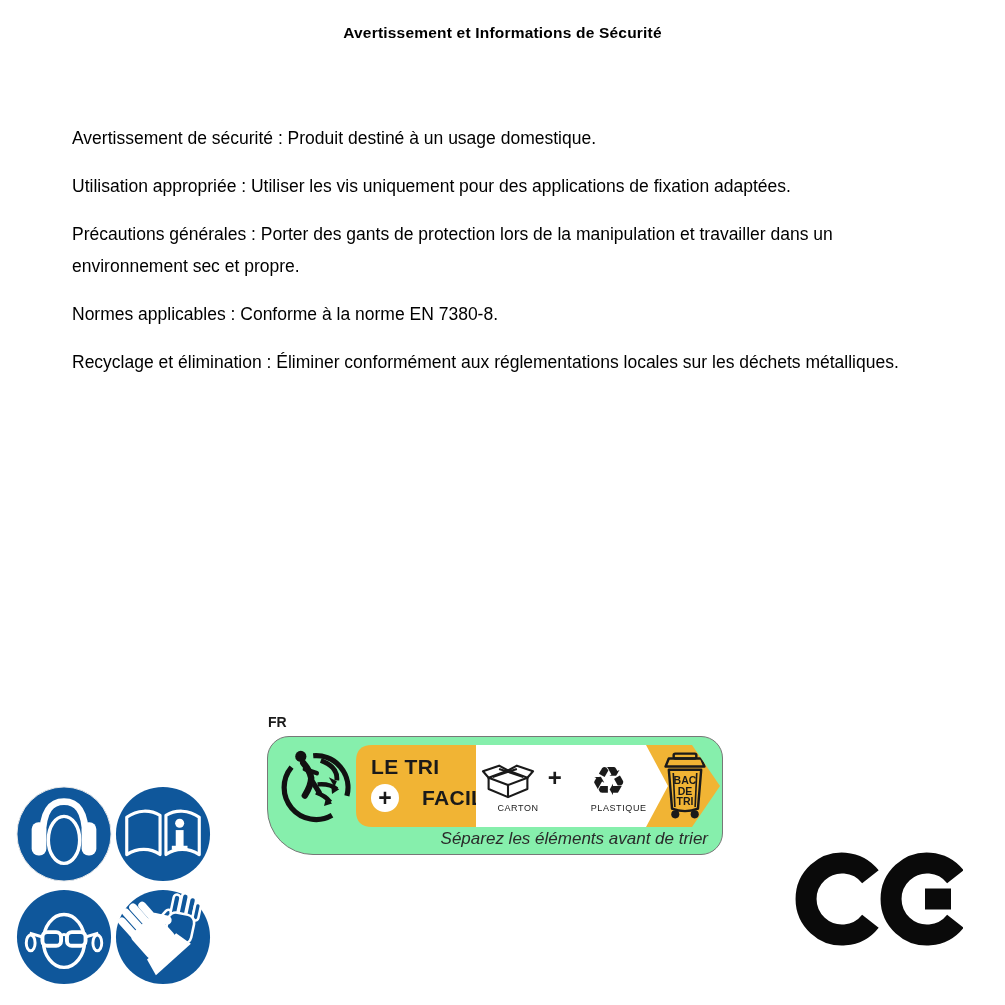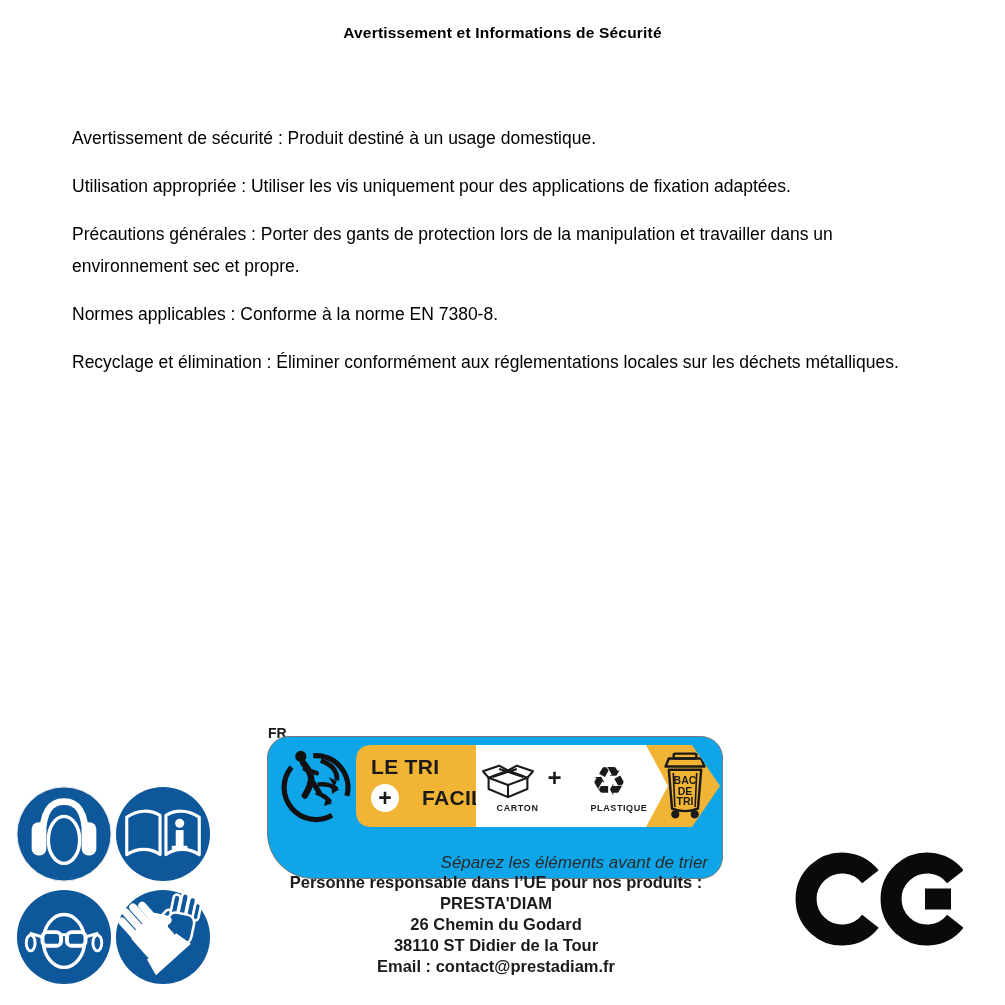--- a/index.html
+++ b/index.html
@@ -6,45 +6,45 @@
   body { background: #fff; font-family: "Liberation Sans", sans-serif; color: #000; }
   .page { position: relative; width: 1005px; height: 1005px; background: #fff; overflow: hidden; }
 
   .doc-title { position: absolute; top: 24px; left: 0; width: 100%; text-align: center;
                font-size: 15.5px; font-weight: bold; letter-spacing: .2px; }
 
   .content { position: absolute; left: 72px; top: 82px; width: 858px; margin-top: 40px; }
   .content p { font-size: 17.5px; line-height: 32px; margin-bottom: 16px; }
 
   
-  .fr-code { position: absolute; left: 268px; top: 714px; font-size: 14px; font-weight: bold; color: #1a1a1a; margin-top: 11px; }
-
-  .label-box { position: absolute; left: 267px; top: 736px; width: 456px; height: 143px;
-               background: #0ea5e9; border: 1px solid #777;
+  .fr-code { position: absolute; left: 268px; top: 714px; font-size: 14px; font-weight: bold; color: #1a1a1a; }
+
+  .label-box { position: absolute; left: 267px; top: 736px; width: 456px; height: 119px;
+               background: #86efac; border: 1px solid #777;
                border-radius: 22px 22px 22px 46px; }
 
   .triman { position: absolute; left: 8px; top: 9px; }
 
   .banner { position: absolute; left: 88px; top: 8px; width: 364px; height: 82px;
             background: #F1B434;
             clip-path: path("M16 0 H336 L364 41 L336 82 H16 Q0 82 0 66 V16 Q0 0 16 0 Z"); }
 
   .tri-words { position: absolute; left: 15px; top: 10px; color: #1a1a1a; }
   .tri-line1 { font-size: 21px; font-weight: bold; letter-spacing: .3px; }
   .tri-row2 { display: flex; align-items: center; margin-top: 5px; }
   .plus-circle { width: 28px; height: 28px; border-radius: 50%; background: #fff;
                  display: flex; align-items: center; justify-content: center;
                  font-size: 23px; font-weight: bold; color: #1a1a1a; margin-right: 6px; line-height: 1; }
   .tri-line2 { font-size: 21px; font-weight: bold; letter-spacing: .3px; margin-left: 17px; }
 
   .white-chevron { position: absolute; left: 120px; top: 0; width: 192px; height: 82px; background: #fff;
                    clip-path: polygon(0 0, calc(100% - 22px) 0, 100% 50%, calc(100% - 22px) 100%, 0 100%);
                    display: flex; align-items: center; justify-content: center; gap: 9px; padding-right: 20px; }
   .material { display: flex; flex-direction: column; align-items: center; }
-  .material-label { font-size: 9px; font-weight: bold; letter-spacing: .6px; color: #1a1a1a; margin-top: 1px; margin-left: 20px; }
+  .material-label { font-size: 9px; font-weight: normal; letter-spacing: .6px; color: #1a1a1a; margin-top: 1px; margin-left: 20px; }
   .mat-plus { font-size: 24px; font-weight: bold; color: #1a1a1a; margin-top: -16px; }
   .recycle-glyph { font-family: "DejaVu Sans", sans-serif; font-size: 40px; line-height: 42px; color: #1a1a1a; }
 
   .bin { position: absolute; right: 9px; top: 7px; }
 
   .separez { position: absolute; right: 14px; bottom: 5px; font-size: 17px; font-weight: normal;
              font-style: italic; color: #2a2a2a; }
 
   
   .picto { position: absolute; }
@@ -188,27 +188,20 @@
       <rect x="31" y="12" width="8" height="30" rx="4"></rect>
       <rect x="40" y="8" width="8" height="34" rx="4"></rect>
       <rect x="49" y="9" width="8" height="33" rx="4"></rect>
       <rect x="57" y="14" width="8" height="28" rx="4"></rect>
       <rect x="30" y="32" width="36" height="34" rx="6"></rect>
       <rect x="62" y="30" width="9" height="22" rx="4.5" transform="rotate(-35 66 41)"></rect>
       <path d="M28 62 L68 62 L72 80 L24 80 Z"></path>
     </g>
   </svg>
 
-  <div class="address">
-    <div>Personne responsable dans l’UE pour nos produits :</div>
-    <div>PRESTA'DIAM</div>
-    <div>26 Chemin du Godard</div>
-    <div>38110 ST Didier de la Tour</div>
-    <div>Email : contact@prestadiam.fr</div>
-  </div>
 
   <svg class="ce" width="168" height="100" viewBox="0 0 168 100">
     <g stroke="#0a0a0a" stroke-width="21" fill="none">
       <path d="M75.4 27.8 A36 36 0 1 0 75.4 72.2"></path>
       <path d="M160.4 27.8 A36 36 0 1 0 160.4 72.2"></path>
       <path d="M130 50 L156 50"></path>
     </g>
   </svg>
 
 </div>

